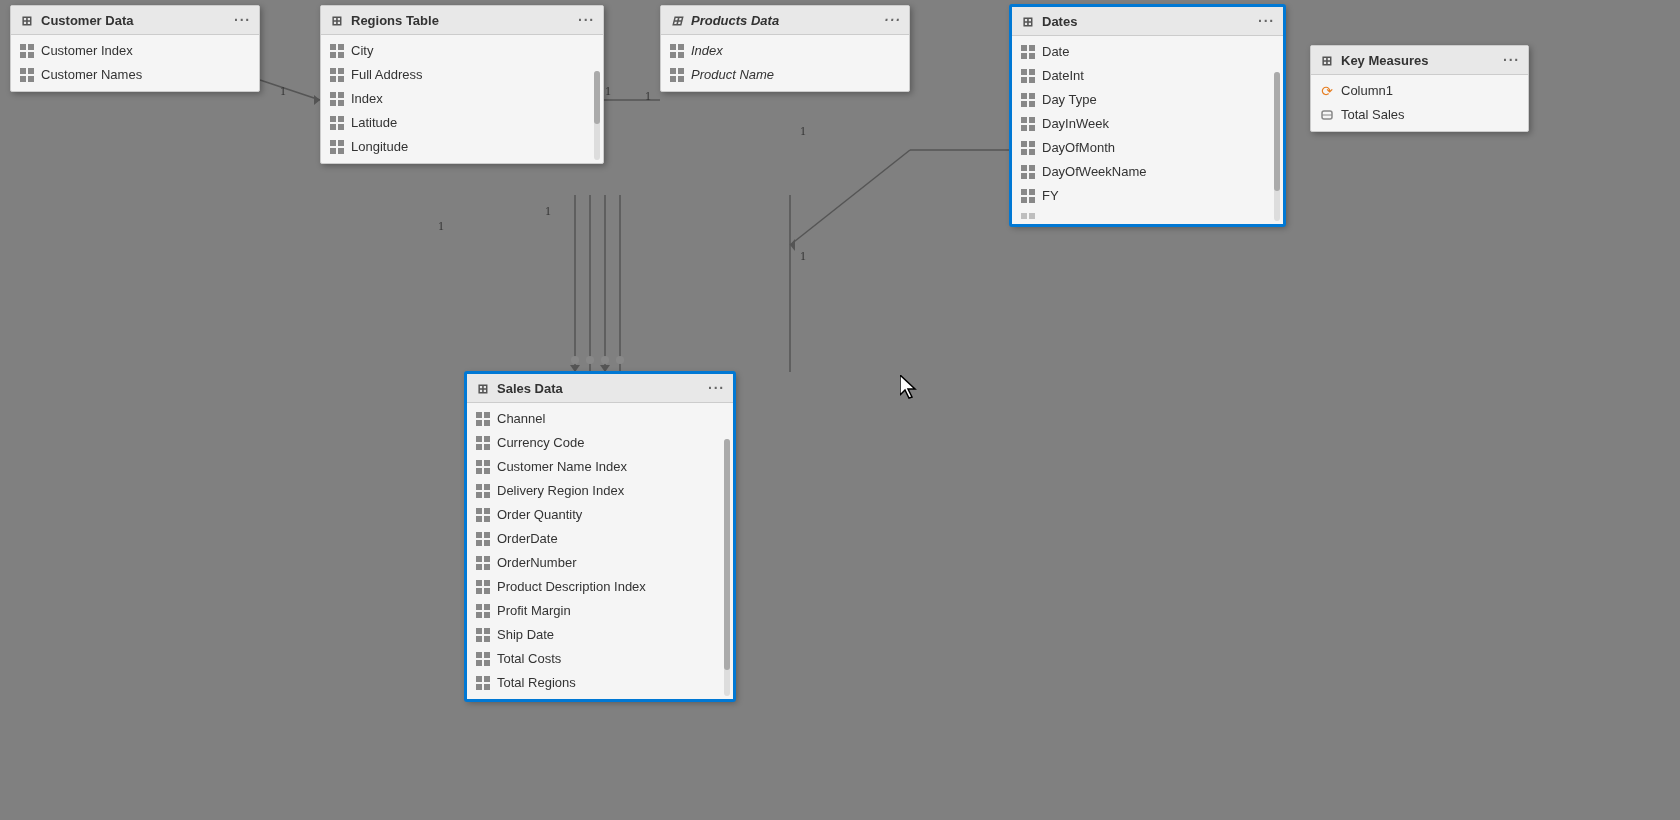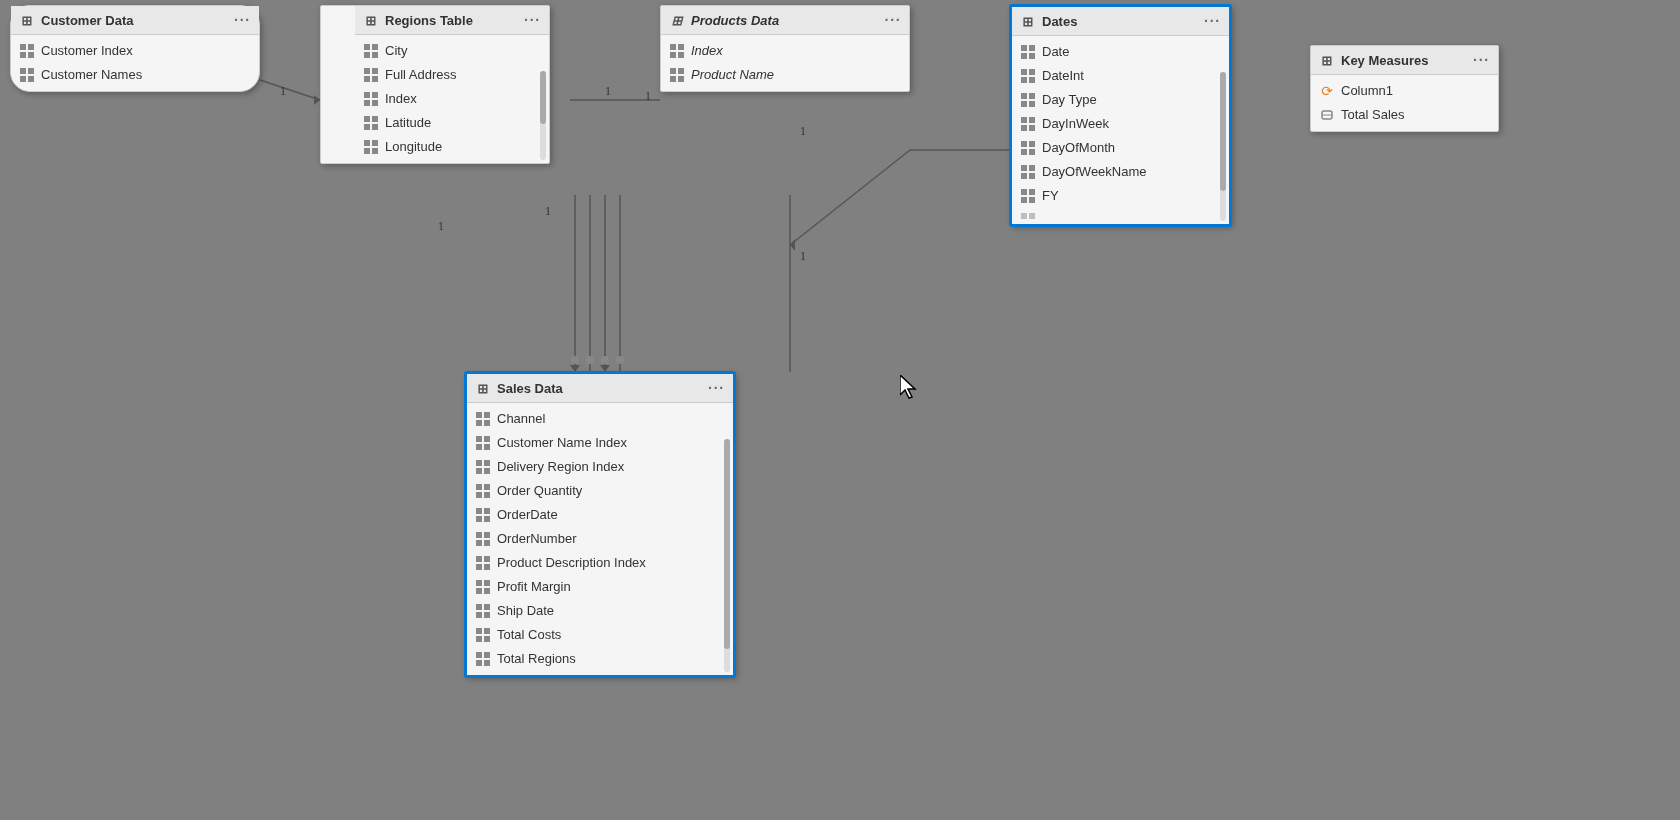--- a/index.html
+++ b/index.html
@@ -162,21 +162,21 @@
   <text x="800" y="260" font-size="12" fill="#333" font-family="Segoe UI">1</text>
 
   <line x1="1010" y1="150" x2="910" y2="150" stroke="#555" stroke-width="1.5"></line>
   <line x1="910" y1="150" x2="790" y2="245" stroke="#555" stroke-width="1.5"></line>
 
   <text x="438" y="230" font-size="12" fill="#333" font-family="Segoe UI">1</text>
   <text x="645" y="100" font-size="12" fill="#333" font-family="Segoe UI">1</text>
   <text x="800" y="135" font-size="12" fill="#333" font-family="Segoe UI">1</text>
 </svg>
 
-<div class="table-card" style="left: 10px; top: 5px; width: 250px; border-radius: 20px;">
+<div class="table-card" style="left: 10px; top: 5px; width: 250px;">
   <div class="table-header">
     <div class="table-header-left">
       <span class="table-icon grid-icon"></span>
       <span>Customer Data</span>
     </div>
     <span class="menu-dots">···</span>
   </div>
   <div class="table-body">
     <div class="table-row">
       <span class="field-icon">
@@ -196,21 +196,21 @@
             <rect x="8" y="0" width="6" height="6" fill="#888"></rect>
             <rect x="0" y="8" width="6" height="6" fill="#888"></rect>
             <rect x="8" y="8" width="6" height="6" fill="#888"></rect>
           </svg>
       </span>
       <span>Customer Names</span>
     </div>
   </div>
 </div>
 
-<div class="table-card" style="left: 320px; top: 5px; width: 230px; padding-left: 34px;">
+<div class="table-card" style="left: 320px; top: 5px; width: 284px;">
   <div class="table-header">
     <div class="table-header-left">
       <span class="table-icon grid-icon"></span>
       <span>Regions Table</span>
     </div>
     <span class="menu-dots">···</span>
   </div>
   <div class="table-body" style="position:relative;">
     <div class="table-row">
       <span class="field-icon">
@@ -301,21 +301,21 @@
             <rect x="8" y="0" width="6" height="6" fill="#888"></rect>
             <rect x="0" y="8" width="6" height="6" fill="#888"></rect>
             <rect x="8" y="8" width="6" height="6" fill="#888"></rect>
           </svg>
       </span>
       <span>Product Name</span>
     </div>
   </div>
 </div>
 
-<div class="table-card selected" style="left: 1010px; top: 5px; width: 221px;">
+<div class="table-card selected" style="left: 1010px; top: 5px; width: 275px;">
   <div class="table-header">
     <div class="table-header-left">
       <span class="table-icon grid-icon"></span>
       <span>Dates</span>
     </div>
     <span class="menu-dots">···</span>
   </div>
   <div class="table-body" style="position:relative;">
     <div class="table-row">
       <span class="field-icon">
@@ -404,21 +404,21 @@
             <rect x="8" y="8" width="6" height="6" fill="#888"></rect>
           </svg>
       </span>
     </div>
     <div class="scrollbar-area">
       <div class="scrollbar-thumb" style="height: 80%; top: 0;"></div>
     </div>
   </div>
 </div>
 
-<div class="table-card" style="left: 1310px; top: 45px; width: 189px;">
+<div class="table-card" style="left: 1310px; top: 45px; width: 219px;">
   <div class="table-header">
     <div class="table-header-left">
       <span class="table-icon grid-icon"></span>
       <span>Key Measures</span>
     </div>
     <span class="menu-dots">···</span>
   </div>
   <div class="table-body">
     <div class="table-row">
       <span class="field-icon" style="color:#e67e22; font-size:14px;">⟳</span>
@@ -459,20 +459,31 @@
     </div>
     <div class="table-row">
       <span class="field-icon">
         <svg width="14" height="14" viewBox="0 0 14 14">
             <rect x="0" y="0" width="6" height="6" fill="#888"></rect>
             <rect x="8" y="0" width="6" height="6" fill="#888"></rect>
             <rect x="0" y="8" width="6" height="6" fill="#888"></rect>
             <rect x="8" y="8" width="6" height="6" fill="#888"></rect>
           </svg>
       </span>
+      <span>Currency Code</span>
+    </div>
+    <div class="table-row">
+      <span class="field-icon">
+        <svg width="14" height="14" viewBox="0 0 14 14">
+            <rect x="0" y="0" width="6" height="6" fill="#888"></rect>
+            <rect x="8" y="0" width="6" height="6" fill="#888"></rect>
+            <rect x="0" y="8" width="6" height="6" fill="#888"></rect>
+            <rect x="8" y="8" width="6" height="6" fill="#888"></rect>
+          </svg>
+      </span>
       <span>Customer Name Index</span>
     </div>
     <div class="table-row">
       <span class="field-icon">
         <svg width="14" height="14" viewBox="0 0 14 14">
             <rect x="0" y="0" width="6" height="6" fill="#888"></rect>
             <rect x="8" y="0" width="6" height="6" fill="#888"></rect>
             <rect x="0" y="8" width="6" height="6" fill="#888"></rect>
             <rect x="8" y="8" width="6" height="6" fill="#888"></rect>
           </svg>

